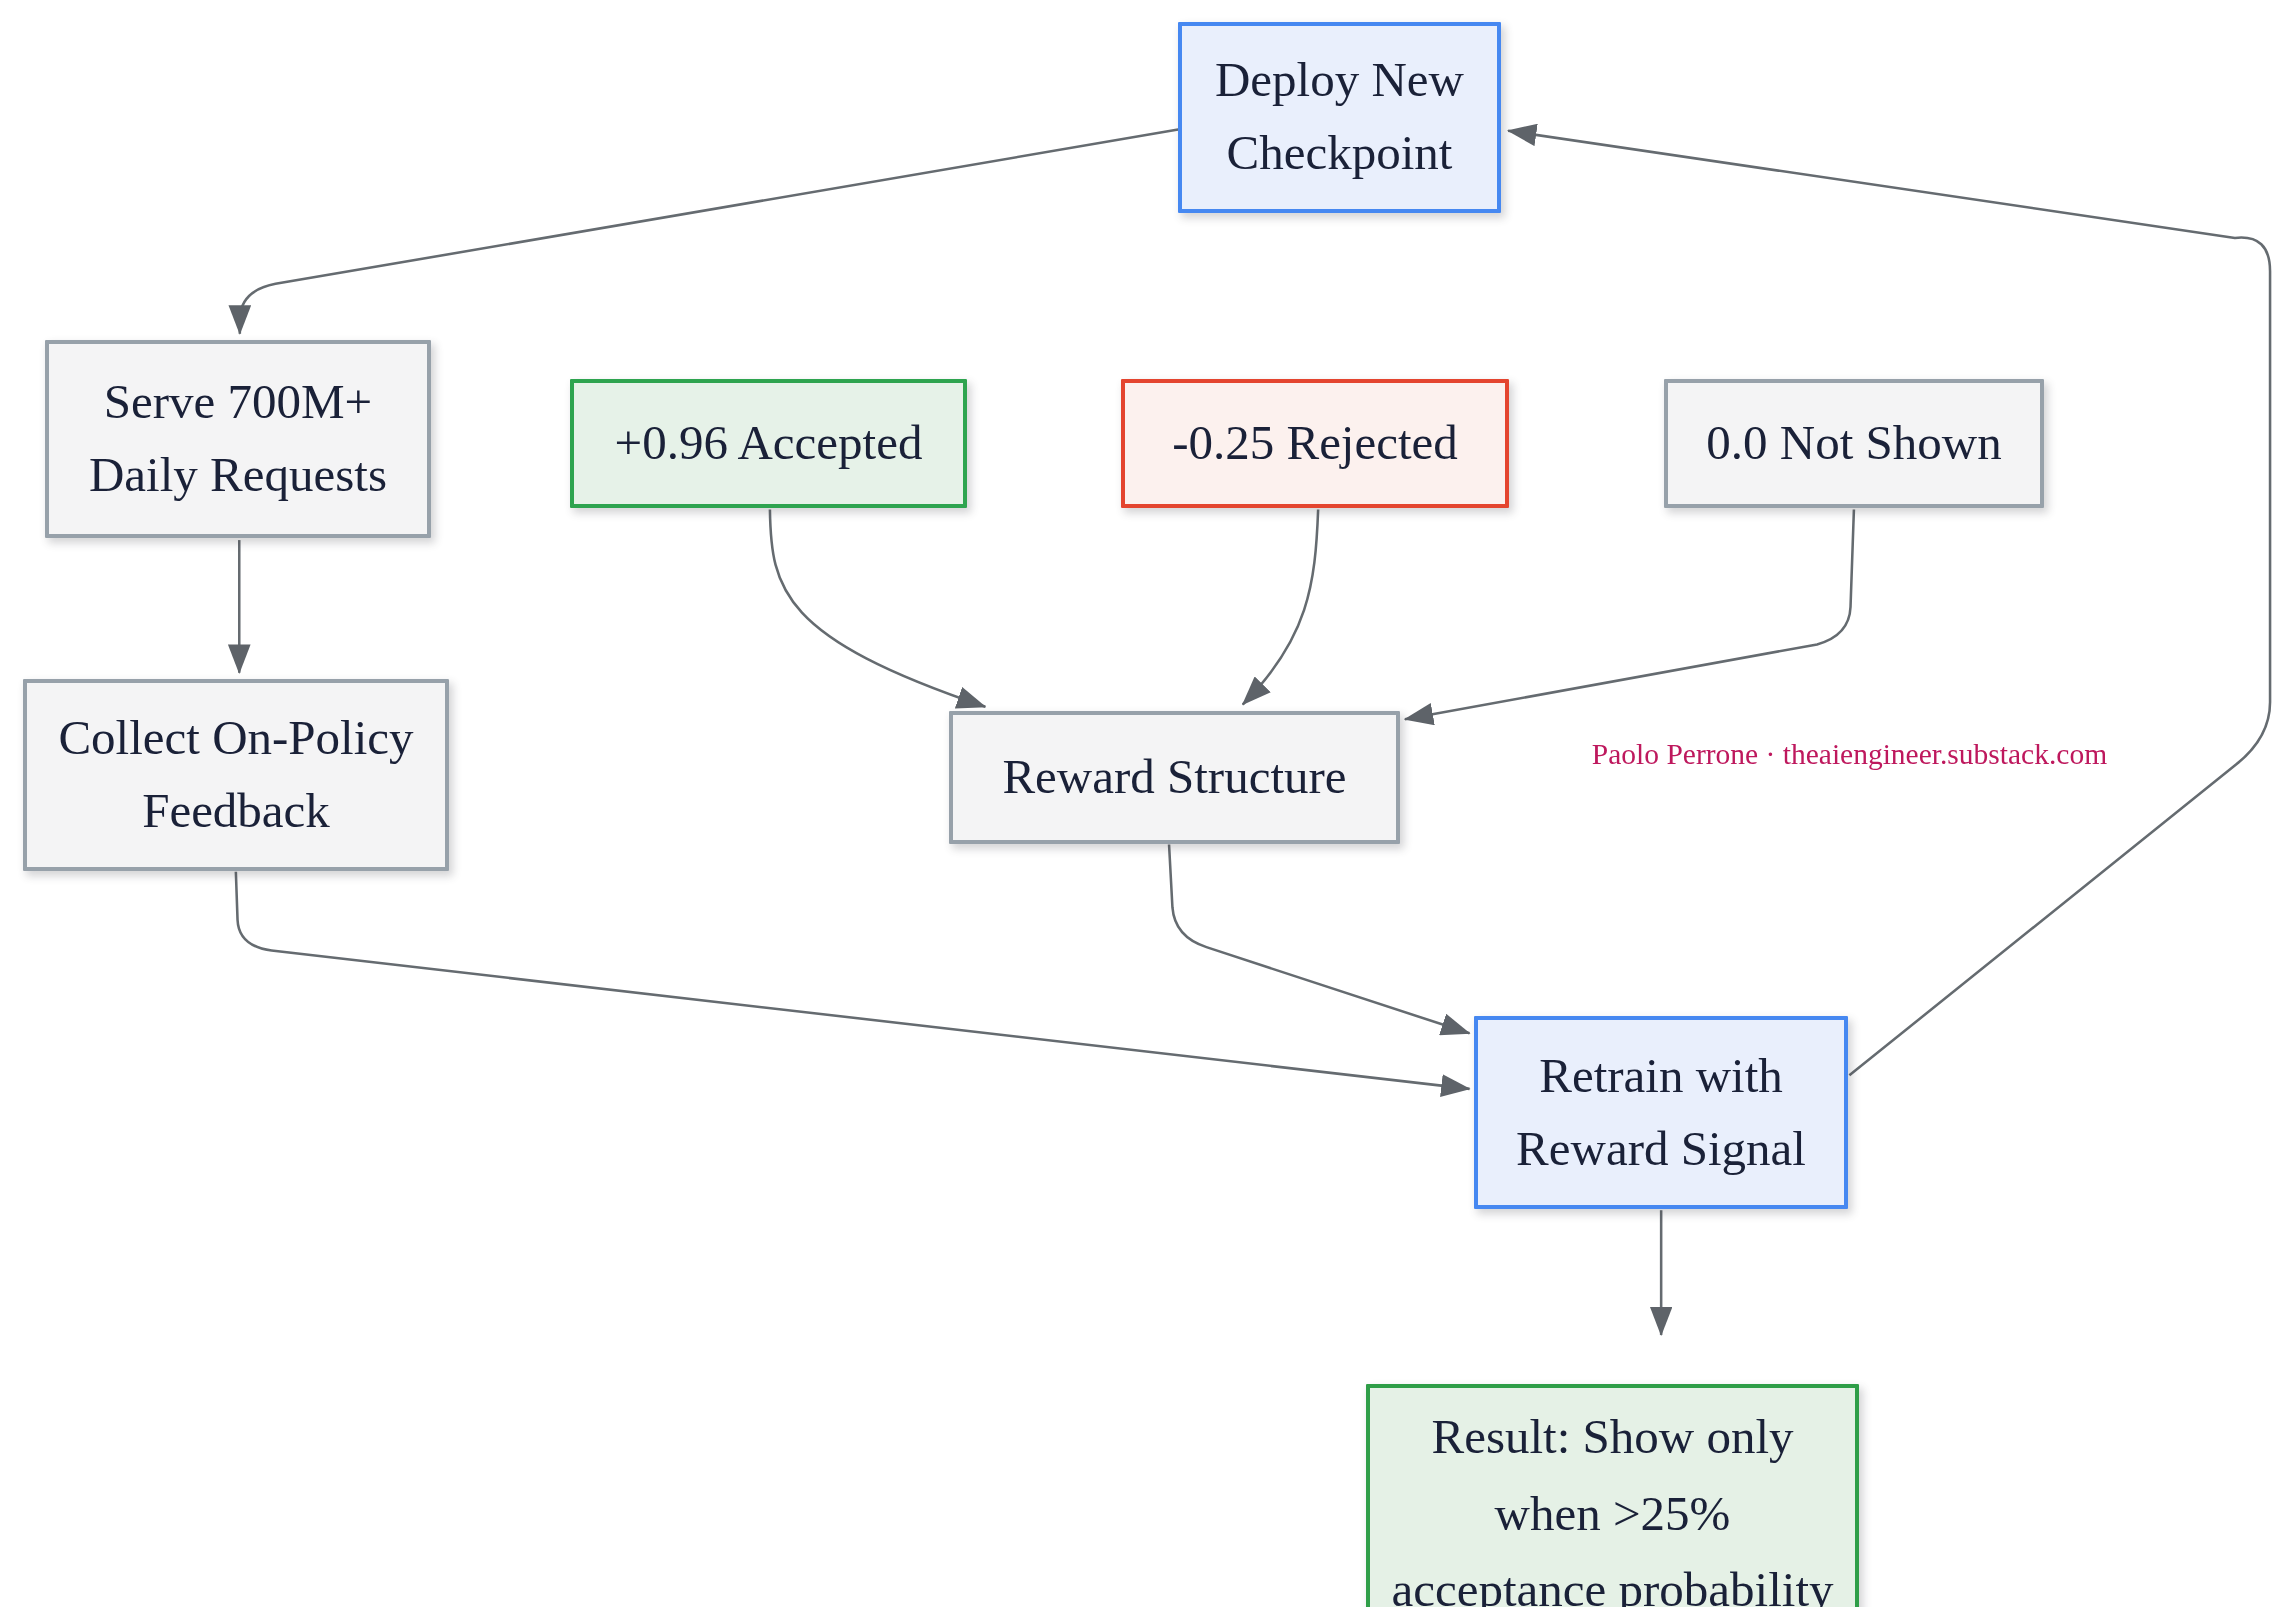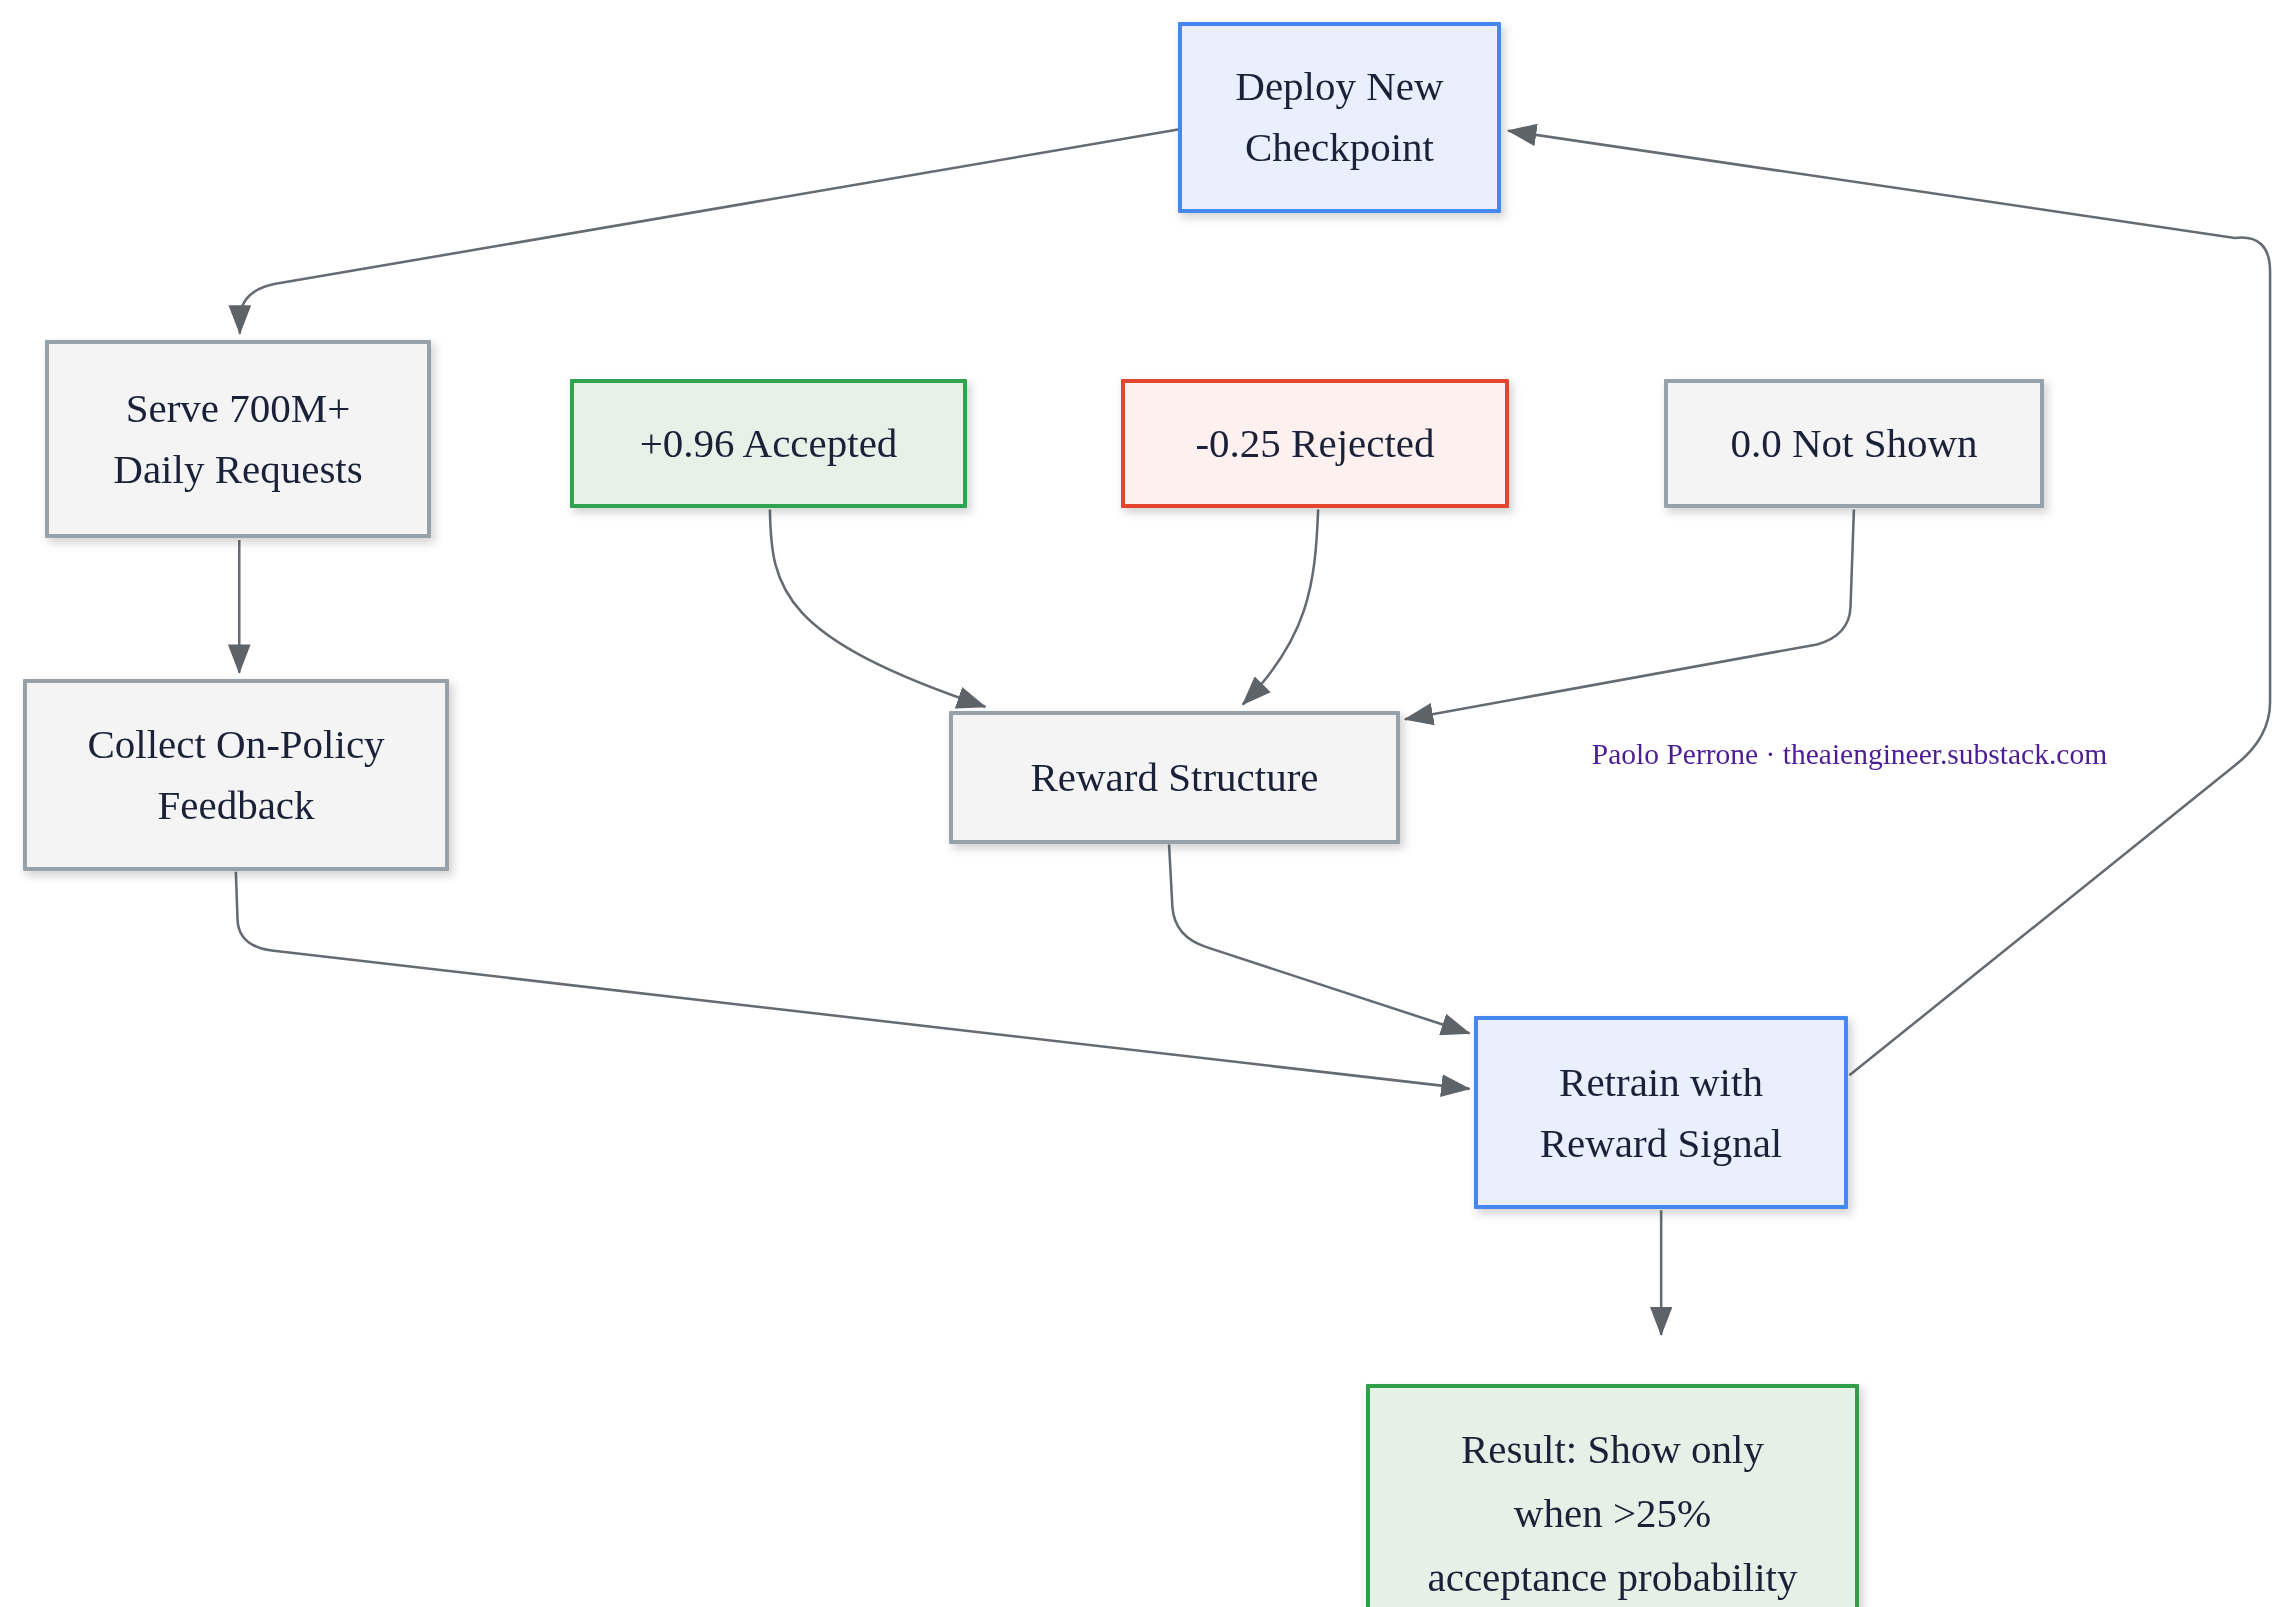--- a/index.html
+++ b/index.html
@@ -28,41 +28,41 @@
     stroke-linejoin: round;
   }
   .node {
     position: absolute;
     box-sizing: border-box;
     display: flex;
     flex-direction: column;
     justify-content: center;
     align-items: center;
     text-align: center;
-    font-size: 41px;
+    font-size: 49px;
     line-height: 1.48;
     color: #1a2138;
     border-radius: 1.1px;
     box-shadow: 3.4px 4.5px 8px rgba(60,60,70,0.22);
   }
   .node span { display: block; white-space: nowrap; }
   .node-blue  { background: #e9effc; border: 4.5px solid #4688f1; }
   .node-gray  { background: #f4f4f5; border: 4px solid #97a1aa; }
   .node-green { background: #e6f2e8; border: 4.5px solid #2ea44f; }
   .node-red   { background: #fcf1ee; border: 4.5px solid #e4452f; }
   .node-result{ background: #e5f1e6; border: 4px solid #2f9e48; }
   .attribution {
     position: absolute;
     left: 1566px;
     top: 737px;
     width: 567px;
     text-align: center;
     font-size: 29.5px;
     line-height: 1.2;
-    color: #4c1d95;
+    color: #be185d;
     white-space: nowrap;
   }
 </style>
 </head>
 <body>
 
 <div class="stage">
 
   <svg class="edges-svg" viewBox="0 0 4048 2835" aria-hidden="true">
     <defs>

